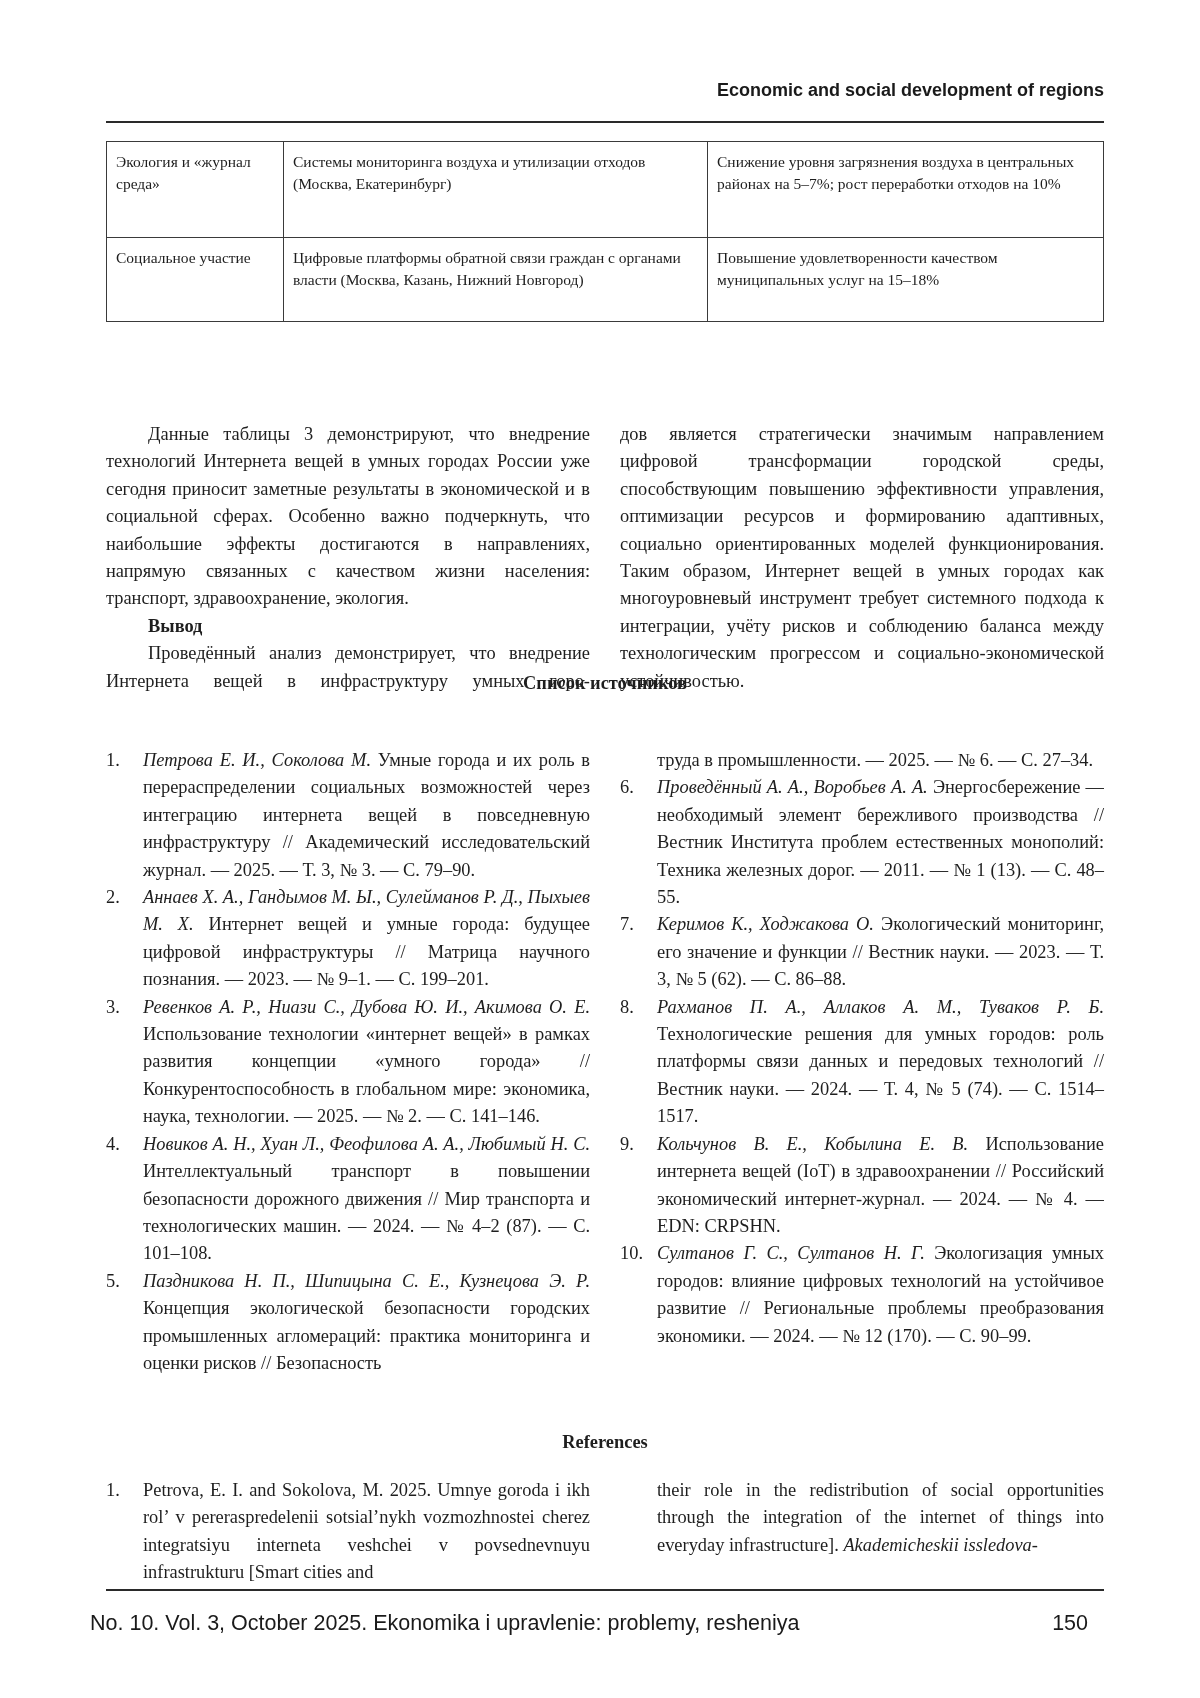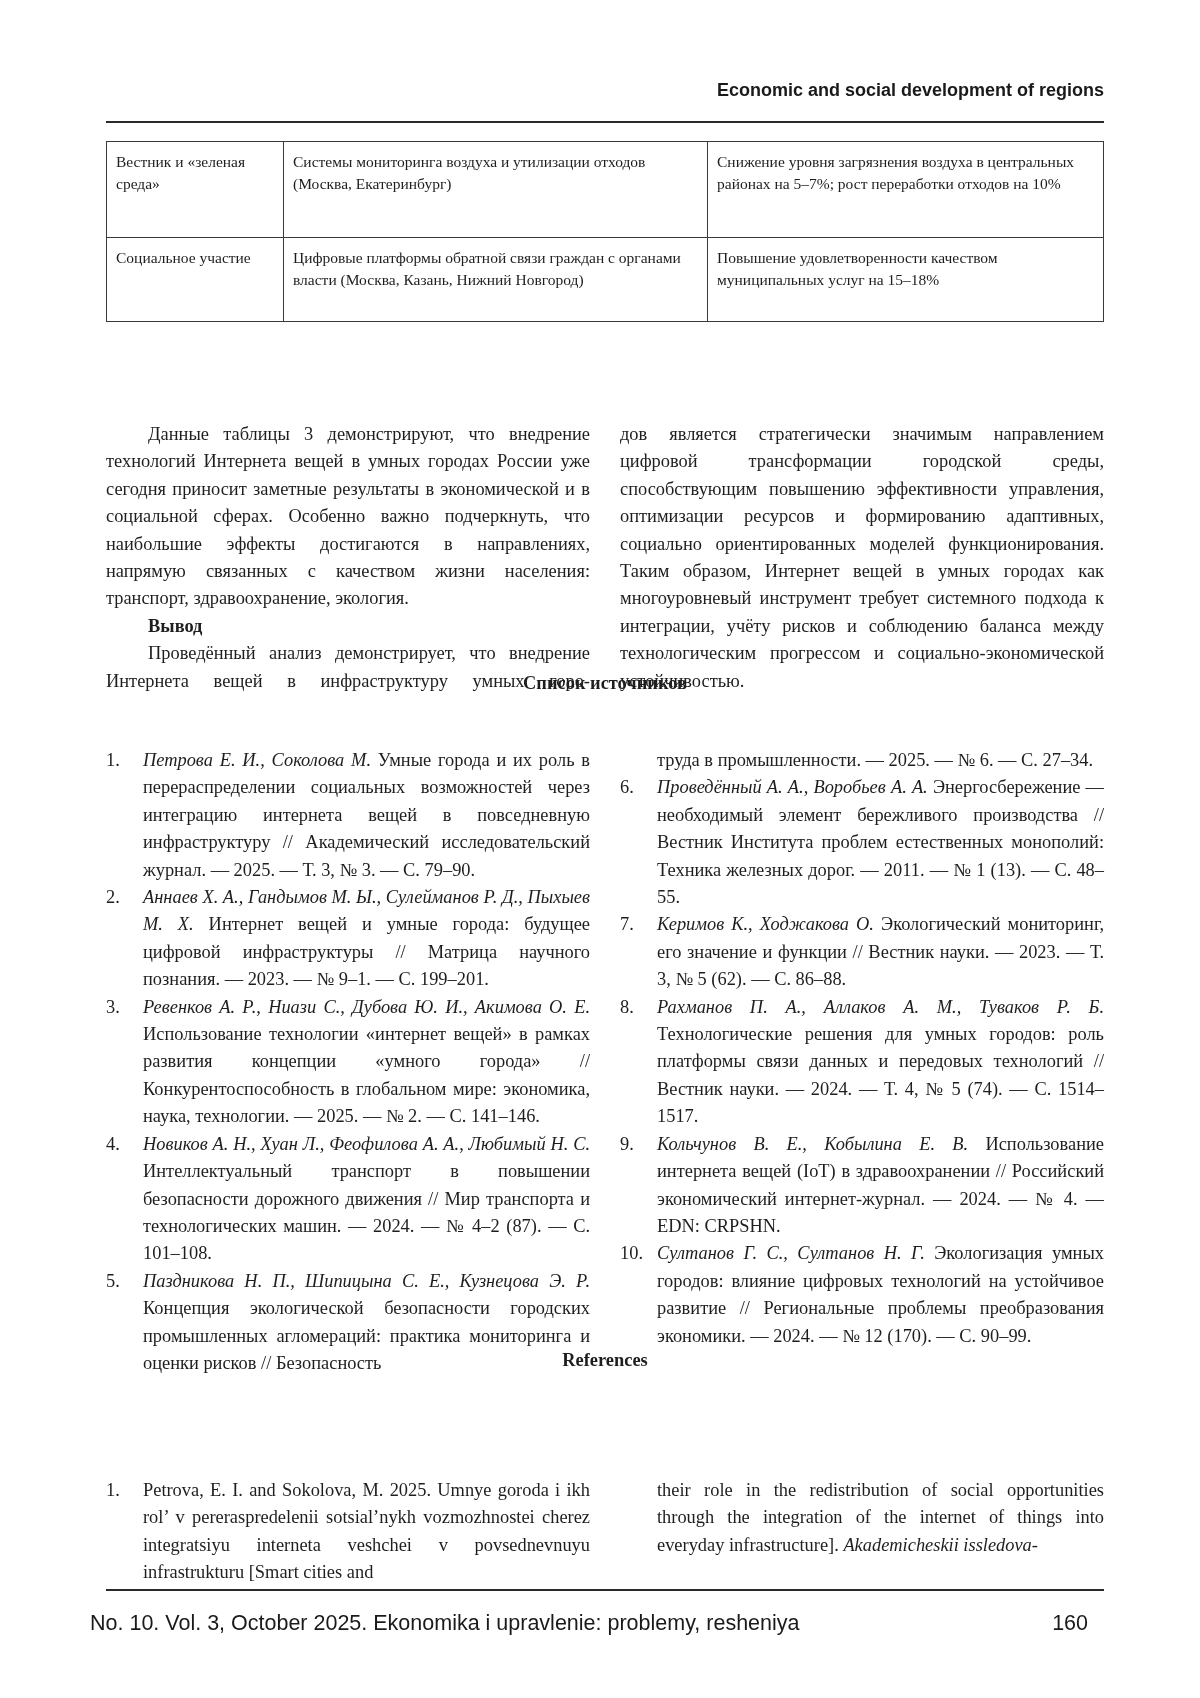--- a/index.html
+++ b/index.html
@@ -19,41 +19,41 @@
   table.iot tr.r1 td { height: 76px; }
   table.iot tr.r2 td { height: 64px; }
   .cols { position: absolute; left: 106px; width: 998px; display: flex; justify-content: space-between; }
   .col { width: 484px; font-size: 18.4px; line-height: 27.4px; text-align: justify; margin-top: 47px; }
   .body-cols { top: 374px; }
   .col p { margin: 0; text-indent: 42px; }
   .col p.cont { text-indent: 0; }
   .heading-inline { font-weight: bold; padding-left: 42px; display: block; }
   .section-title { position: absolute; left: 106px; width: 998px; text-align: center; font-weight: bold; font-size: 18.4px; }
   .refs-title { top: 673px; }
-  .refs-en-title { top: 1350px; }
+  .refs-en-title { top: 1432px; }
   .ref-cols { top: 700px; }
   .ref-en-cols { top: 1430px; }
   ol.refs { list-style: none; margin: 0; padding: 0; }
   ol.refs li { position: relative; padding-left: 37px; }
   ol.refs li.cont { padding-left: 37px; }
   ol.refs li .num { position: absolute; left: 0; top: 0; }
   ol.refs li .auth { font-style: italic; }
   .footer { position: absolute; left: 90px; width: 998px; top: 1611px; display: flex; justify-content: space-between;
          font-family: "Liberation Sans", "DejaVu Sans", sans-serif; font-size: 21.5px; color: #1a1a1a; }
 </style>
 </head>
 <body>
 
 <div class="running-head">Economic and social development of regions</div>
 <div class="rule top"></div>
 
 <table class="iot">
   <tbody>
   <tr class="r1">
-    <td class="c1">Вестник и «зеленая среда»</td>
+    <td class="c1">Экология и «журнал среда»</td>
     <td class="c2">Системы мониторинга воздуха и утилизации отходов (Москва, Екатеринбург)</td>
     <td>Снижение уровня загрязнения воздуха в центральных районах на 5–7%; рост переработки отходов на 10%</td>
   </tr>
   <tr class="r2">
     <td class="c1">Социальное участие</td>
     <td class="c2">Цифровые платформы обратной связи граждан с органами власти (Москва, Казань, Нижний Новгород)</td>
     <td>Повышение удовлетворенности качеством муниципальных услуг на 15–18%</td>
   </tr>
 </tbody>
   </table>
@@ -104,14 +104,14 @@
   <div class="col">
     <ol class="refs">
       <li class="cont"><span>their role in the redistribution of social opportunities through the integration of the internet of things into everyday infrastructure]. </span><span style="font-style:italic">Akademicheskii issledova-</span></li>
     </ol>
   </div>
 </div>
 
 <div class="rule bottom"></div>
 <div class="footer">
   <span>No. 10. Vol. 3, October 2025. Ekonomika i upravlenie: problemy, resheniya</span>
-  <span>160</span>
+  <span>150</span>
 </div>
 
 </body></html>

